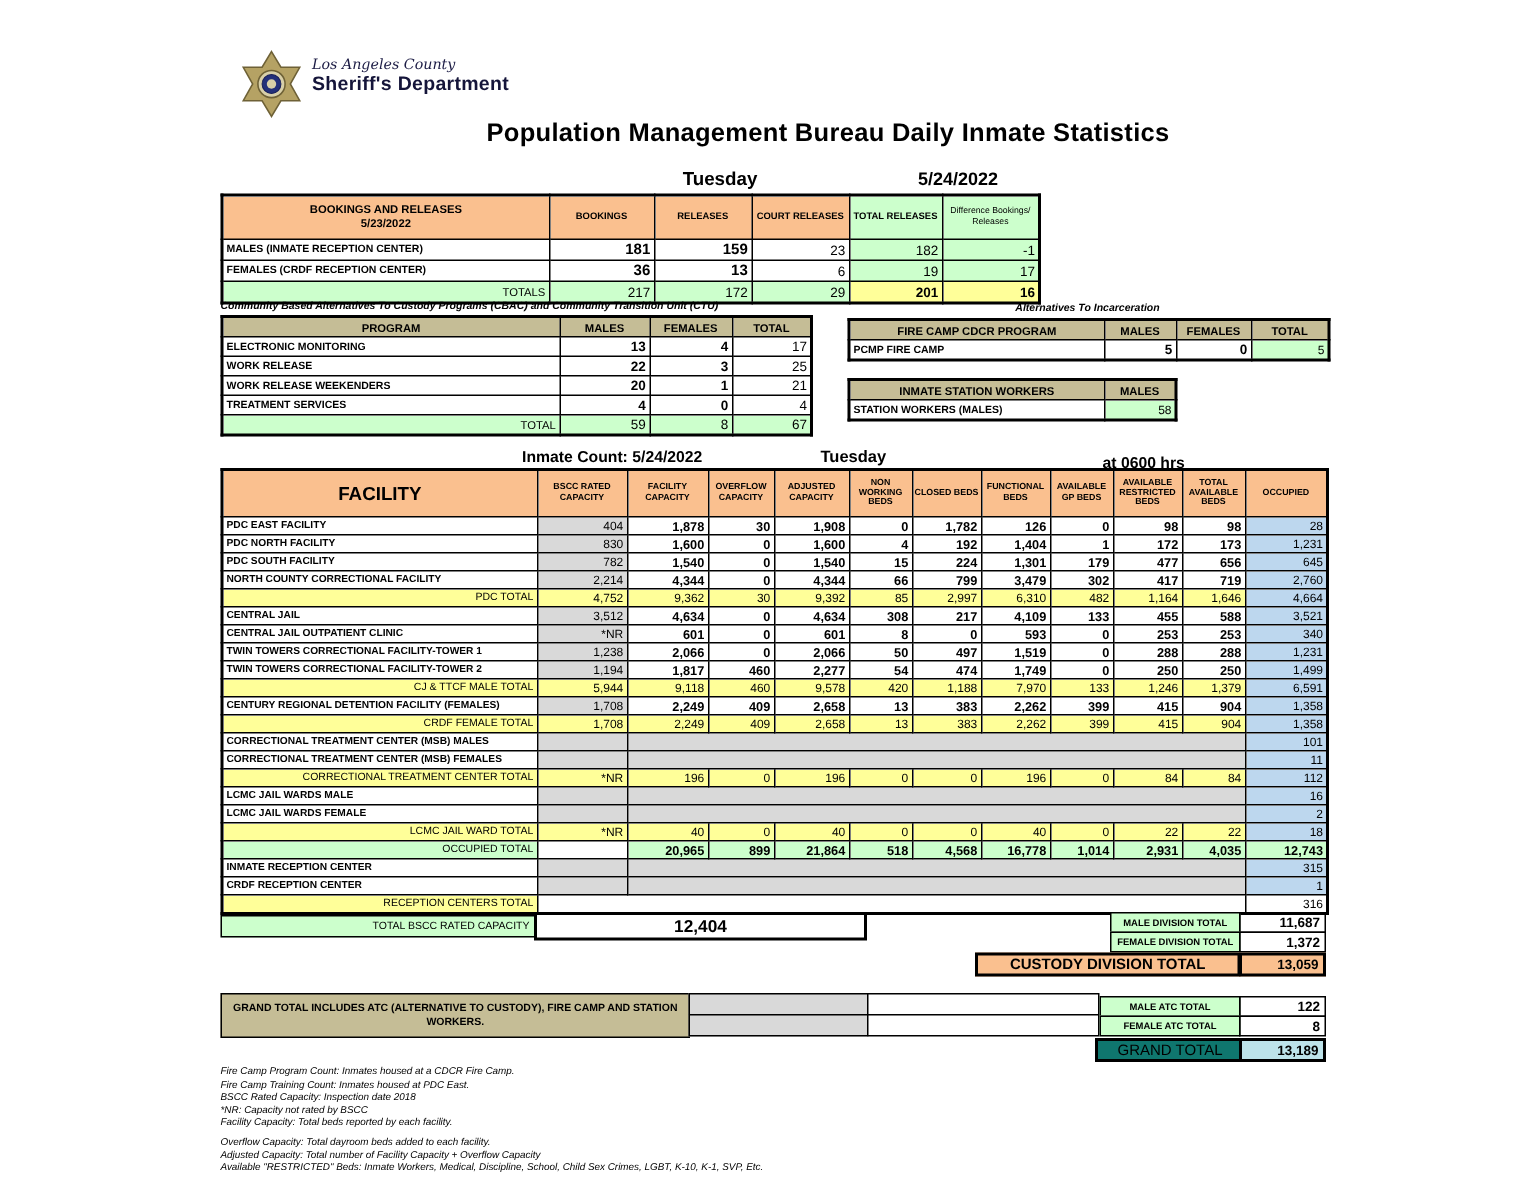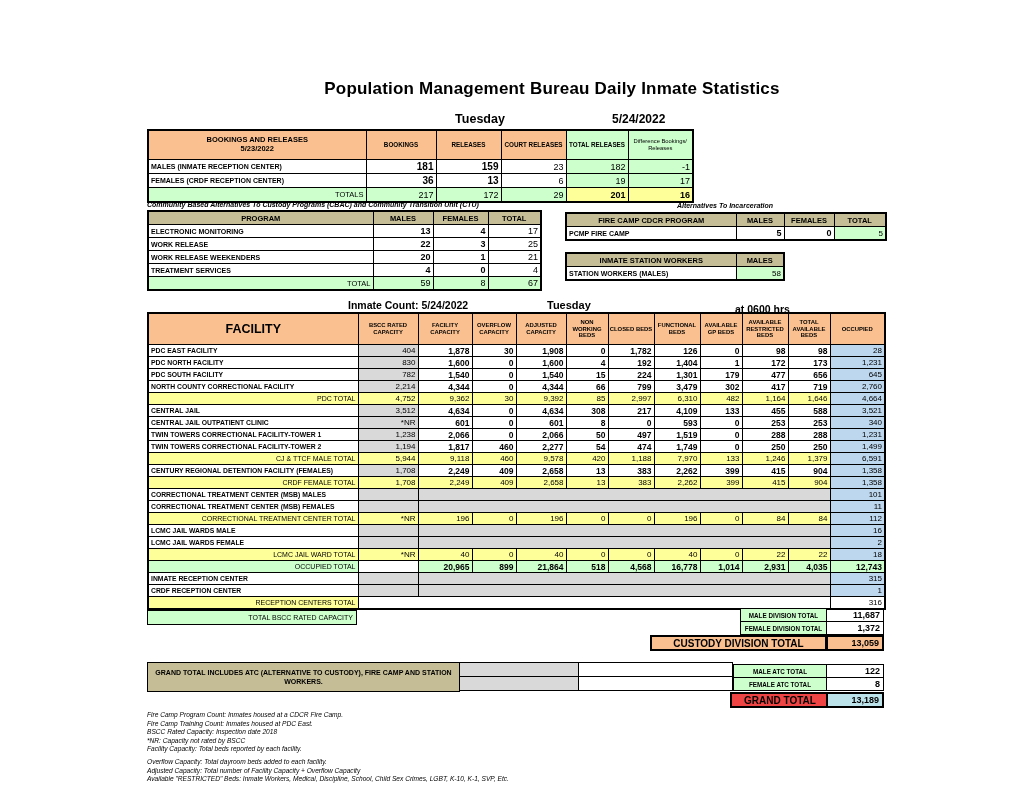--- a/index.html
+++ b/index.html
@@ -86,33 +86,45 @@
   .custody-val{left:679px;top:27px;width:58px;height:16px;background:#FAC08F;border-width:2px;
                justify-content:flex-end;padding-right:3px;font-weight:bold;font-size:9px;}
   
   .grand{position:absolute;left:147px;top:662px;width:737px;height:46px;}
   .gnote{left:0;top:0;width:313px;height:30px;background:#C5BD96;border-width:1.5px;
          font-weight:bold;font-size:7px;text-align:center;justify-content:center;white-space:normal;line-height:1.3;}
   .ggray{left:312px;width:120px;height:15px;background:#D9D9D9;}
   .gwhite{left:431px;width:155px;height:15px;background:#fff;}
   .atc-lab{left:586px;width:94px;background:#CCFFCC;font-size:6.3px;justify-content:center;font-weight:bold;}
   .atc-val{left:679px;width:58px;justify-content:flex-end;padding-right:3px;font-weight:bold;font-size:9px;}
-  .gt-lab{left:583px;top:30px;width:100px;height:16px;background:#ef4444;border-width:2px;
-          font-weight:bold;font-size:10px;justify-content:center;}
+  .gt-lab{left:583px;top:30px;width:100px;height:16px;background:#0f766e;border-width:2px;
+          font-weight:normal;font-size:10px;justify-content:center;}
   .gt-val{left:679px;top:30px;width:58px;height:16px;background:#BDE3EA;border-width:2px;
           justify-content:flex-end;padding-right:3px;font-weight:bold;font-size:9px;}
   
   .footnotes{position:absolute;left:147px;top:711px;font-style:italic;font-size:6.6px;line-height:8.6px;}
   .fn-gap{margin-top:4px;}
 </style>
 </head>
 <body>
 
 <div class="page">
 
+  <div class="logo">
+    <svg viewBox="0 0 60 66">
+      <polygon points="30,2 39,17 57,17 48,33 57,49 39,49 30,64 21,49 3,49 12,33 3,17 21,17" fill="#b5a264" stroke="#6e6136" stroke-width="1.5"></polygon>
+      <circle cx="30" cy="33" r="13" fill="#d8cfa8" stroke="#6e6136" stroke-width="1.5"></circle>
+      <circle cx="30" cy="33" r="9" fill="#23307a" stroke="#1a2158" stroke-width="1"></circle>
+      <circle cx="30" cy="33" r="4.5" fill="#d8cfa8"></circle>
+    </svg>
+    <div class="logo-text">
+      <div class="logo-county">Los Angeles County</div>
+      <div class="logo-dept">Sheriff's Department</div>
+    </div>
+  </div>
 
   <div class="title">Population Management Bureau Daily Inmate Statistics</div>
   <div class="day-top">Tuesday</div>
   <div class="date-top">5/24/2022</div>
 
   <div class="bookings">
     <table>
       <colgroup>
           <col style="width:218px">
           <col style="width:70px">
@@ -551,20 +563,21 @@
             <td class="fc-tlab">RECEPTION CENTERS TOTAL</td>
             <td class="fc-wspan" colspan="10"></td>
             <td class="fc-wocc">316</td>
           </tr>
         </tbody>
     </table>
   </div>
 
   <div class="bottom">
     <div class="abs bscc-lab">TOTAL BSCC RATED CAPACITY</div>
+    <div class="abs bscc-val">12,404</div>
     <div class="abs div-lab" style="top:0;height:14px;">MALE DIVISION TOTAL</div>
     <div class="abs div-val" style="top:0;height:14px;">11,687</div>
     <div class="abs div-lab" style="top:13px;height:14px;">FEMALE DIVISION TOTAL</div>
     <div class="abs div-val" style="top:13px;height:14px;">1,372</div>
     <div class="abs custody-lab">CUSTODY DIVISION TOTAL</div>
     <div class="abs custody-val">13,059</div>
   </div>
 
   <div class="grand">
     <div class="abs gnote">GRAND TOTAL INCLUDES ATC (ALTERNATIVE TO CUSTODY), FIRE CAMP AND STATION WORKERS.</div>

